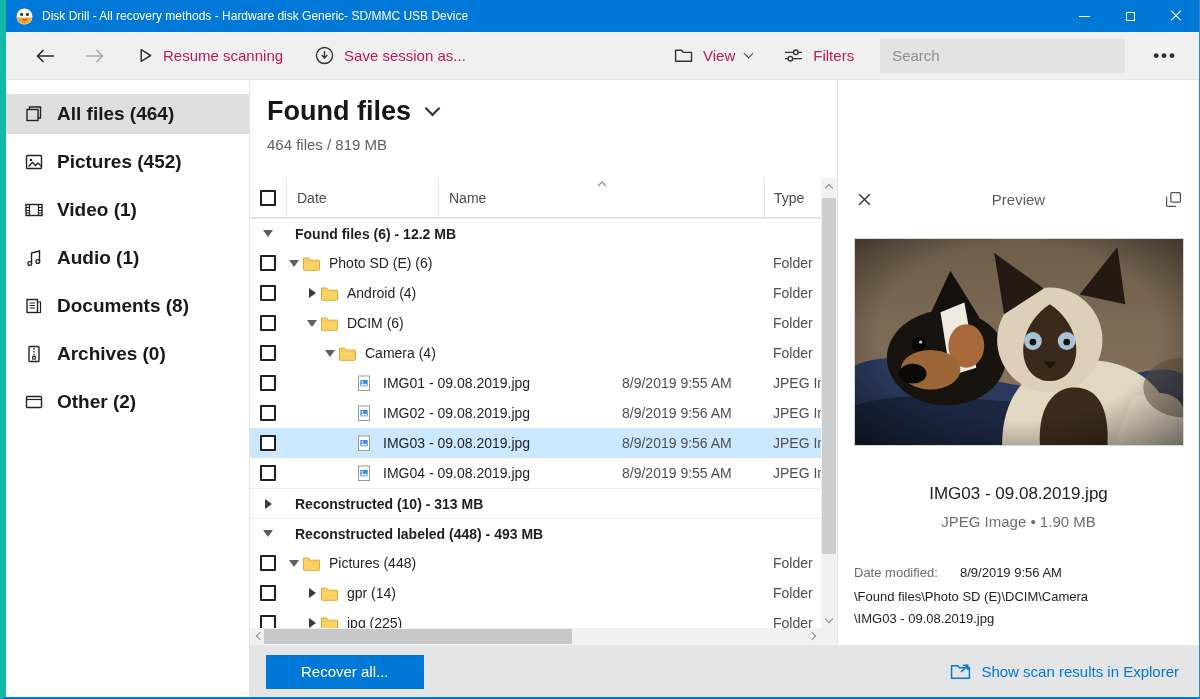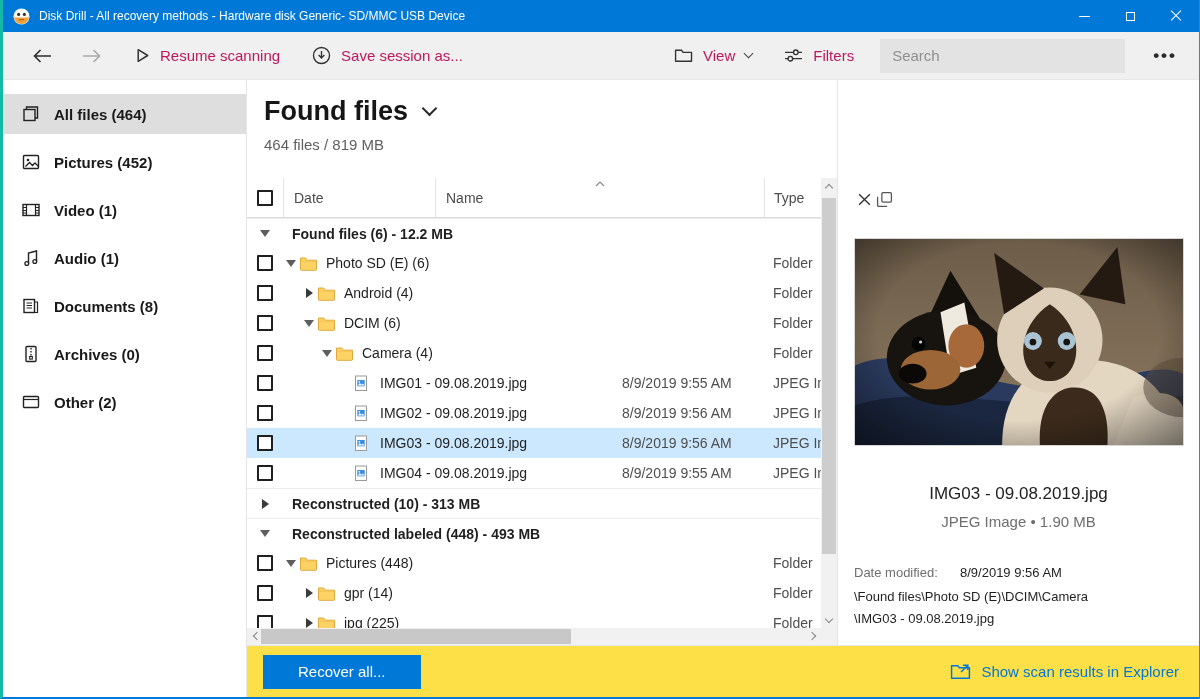--- a/index.html
+++ b/index.html
@@ -1,20 +1,20 @@
 <!DOCTYPE html>
 <html><head>
 <meta charset="utf-8">
 <style>
   * { margin:0; padding:0; box-sizing:border-box; }
   html,body { width:1200px; height:699px; overflow:hidden; }
   body { font-family:"Liberation Sans","DejaVu Sans",sans-serif; background:#fff; }
 
   .window { width:1200px; height:699px; display:flex; flex-direction:column;
-    border-left:3px solid #14b8a6; border-right:1px solid #2b88d8; border-bottom:2px solid #0078d7; }
+    border-left:6px solid #14b8a6; border-right:1px solid #2b88d8; border-bottom:2px solid #0078d7; }
 
   
   .titlebar { height:32px; background:#0078d7; display:flex; align-items:center; flex:none; padding-left:10px; }
   .app-icon { width:17px; height:17px; margin-right:9px; flex:none; }
   .titlebar-text { color:#fff; font-size:12px; white-space:nowrap; }
   .win-controls { margin-left:auto; display:flex; height:100%; }
   .win-btn { width:46px; height:32px; display:flex; align-items:center; justify-content:center; cursor:default; }
   .glyph-min { width:11px; height:1px; background:#fff; }
   .glyph-max { width:9px; height:9px; border:1px solid #fff; }
   .glyph-close { position:relative; width:12px; height:12px; }
@@ -34,21 +34,21 @@
   .chev-down-sm { display:inline-block; width:7px; height:7px; border-right:1.4px solid #444; border-bottom:1.4px solid #444; transform:rotate(45deg); margin-top:-4px; }
 
   
   .content { flex:1; display:flex; min-height:0; }
 
   
   .sidebar { width:244px; flex:none; background:#fff; border-right:1px solid #e5e5e5; padding-top:14px; }
   .side-item { height:40px; display:flex; align-items:center; margin-bottom:8px; padding-left:18px; cursor:default; }
   .side-item.selected { background:#dedede; }
   .side-icon { width:20px; height:20px; margin-right:13px; display:flex; align-items:center; justify-content:center; }
-  .side-label { font-size:15px; font-weight:600; color:#191919; }
+  .side-label { font-size:19px; font-weight:600; color:#191919; }
 
   .right-col { flex:1; display:flex; flex-direction:column; min-width:0; }
   .upper { flex:1; display:flex; min-height:0; }
 
   
   .main { flex:1; display:flex; flex-direction:column; min-width:0; background:#fff; }
   .main-header { height:98px; flex:none; padding:16px 0 0 17px; }
   .main-title-row { display:flex; align-items:center; gap:16px; }
   .main-title { font-size:27px; font-weight:600; color:#161616; }
   .chev-down-lg { display:inline-block; width:11px; height:11px; border-right:2px solid #2b2b2b; border-bottom:2px solid #2b2b2b; transform:rotate(45deg); margin-top:-6px; }
@@ -100,21 +100,21 @@
   .pv-close, .pv-popout { width:20px; height:20px; display:flex; align-items:center; justify-content:center; }
   .pv-img { margin-top:24px; width:330px; height:208px; border:1px solid #d6d6d6; }
   .pv-filename { margin-top:38px; text-align:center; font-size:17px; color:#222; }
   .pv-fileinfo { margin-top:9px; text-align:center; font-size:15px; color:#6e6e6e; }
   .pv-meta { margin-top:32px; }
   .pv-meta-row { display:flex; margin-bottom:2px; }
   .pv-meta-label { width:106px; flex:none; font-size:13px; color:#6e6e6e; line-height:22px; }
   .pv-meta-value { font-size:13px; color:#1f1f1f; line-height:22px; }
 
   
-  .footer { height:52px; flex:none; border-top:1px solid #e8e8e8; display:flex; align-items:center; padding:0 20px 0 16px; background:#fde047; }
+  .footer { height:52px; flex:none; border-top:1px solid #e8e8e8; display:flex; align-items:center; padding:0 20px 0 16px; background:#e5e5e5; }
   .recover-btn { height:34px; padding:0 35px; background:#0078d7; color:#fff; border:none; font-size:15px; font-family:inherit; cursor:default; }
   .explorer-link { margin-left:auto; display:flex; align-items:center; gap:10px; color:#0078d7; font-size:15px; }
   svg { display:block; }
 </style>
 </head>
 <body>
 
 <div class="window">
 
   <div class="titlebar">
@@ -539,20 +539,21 @@
           </div>
         </main>
 
         <aside class="preview">
           <div class="pv-head">
             <span class="pv-close">
               <svg viewBox="0 0 14 14" width="15" height="15">
                   <path d="M2 2 L12 12 M12 2 L2 12" stroke="#333" stroke-width="1.3"></path>
                 </svg>
             </span>
+            <span class="pv-title">Preview</span>
             <span class="pv-popout">
               <svg viewBox="0 0 16 16" width="17" height="17">
                   <rect x="5.5" y="1.5" width="9" height="9" rx="1" fill="none" stroke="#555" stroke-width="1.2"></rect>
                   <path d="M10.5 14.5 h-8 a1 1 0 0 1 -1 -1 v-8" fill="none" stroke="#555" stroke-width="1.2"></path>
                 </svg>
             </span>
           </div>
 
           <div class="pv-img">
             <svg viewBox="0 0 330 208" width="328" height="206" preserveAspectRatio="none">

